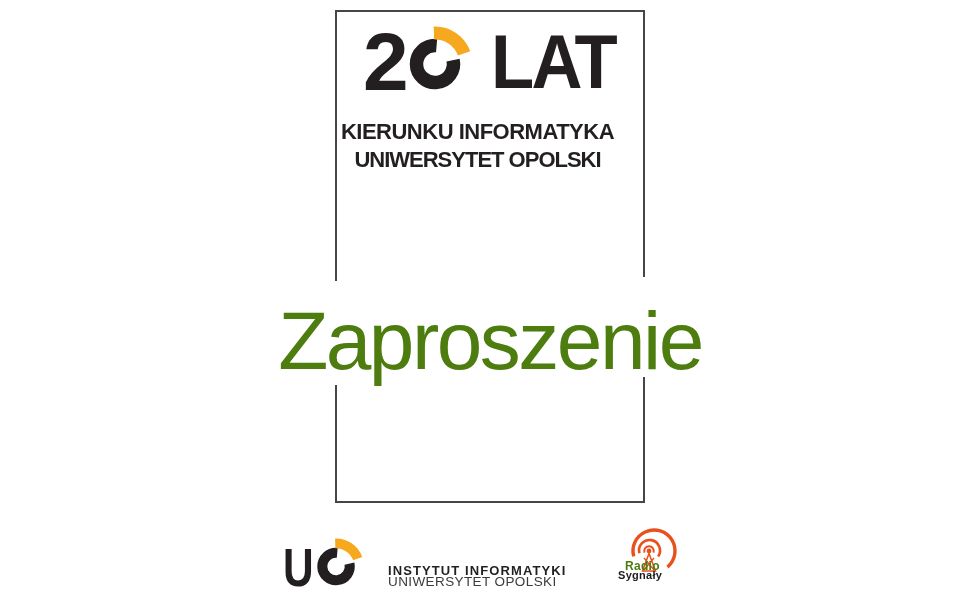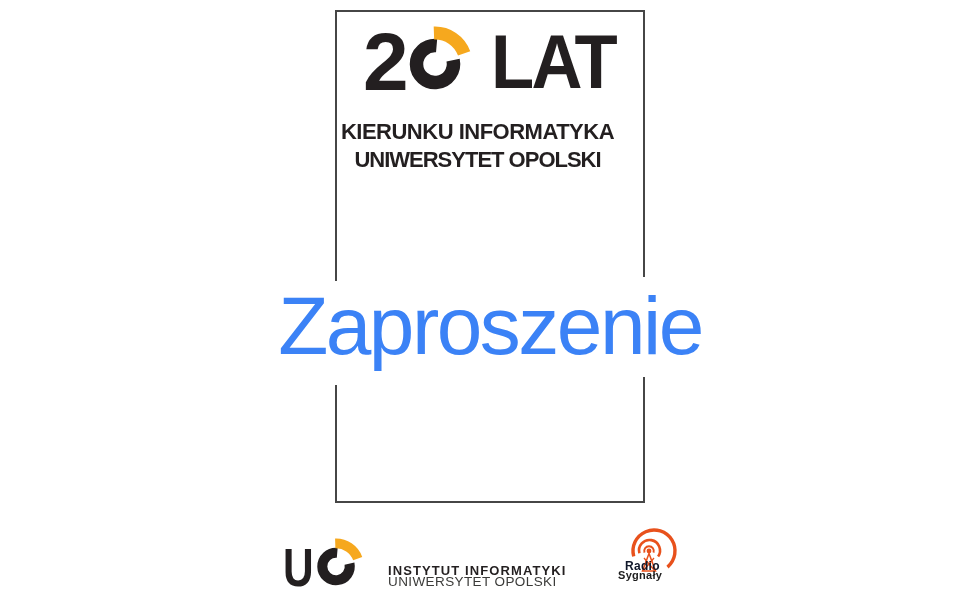--- a/index.html
+++ b/index.html
@@ -29,22 +29,22 @@
   }
   .sub1,.sub2{
     position:absolute;left:335px;width:285px;text-align:center;z-index:3;
     font-weight:bold;color:#231f20;line-height:1;
   }
   .sub1{top:121px;font-size:22px;letter-spacing:-0.5px;}
   .sub2{top:149px;font-size:22px;letter-spacing:-1px;}
 
   
   .title{
-    position:absolute;left:0;top:285px;width:980px;text-align:center;z-index:4;
-    font-size:82px;line-height:1;font-weight:400;color:#3b82f6;letter-spacing:-2.5px;
+    position:absolute;left:0;top:300px;width:980px;text-align:center;z-index:4;
+    font-size:82px;line-height:1;font-weight:400;color:#4d7c0f;letter-spacing:-2.5px;
   }
 
   
   .uo-u{
     position:absolute;left:283px;top:541px;font-size:53px;line-height:1;
     font-weight:bold;color:#231f20;z-index:3;
     transform:scaleX(0.8);transform-origin:0 0;
   }
   .uo-o-svg{position:absolute;left:313px;top:536px;z-index:3;}
   .inst1{
@@ -53,21 +53,21 @@
   }
   .inst2{
     position:absolute;left:388px;top:575px;font-size:13.5px;line-height:1;
     font-weight:400;color:#3b3b39;letter-spacing:0.4px;z-index:3;
   }
 
   
   .radio-svg{position:absolute;left:618px;top:525px;z-index:3;}
   .radio1{
     position:absolute;left:625px;top:560px;font-size:12px;line-height:1;
-    font-weight:bold;color:#0f172a;letter-spacing:0.3px;z-index:5;
+    font-weight:bold;color:#4d7c0f;letter-spacing:0.3px;z-index:5;
   }
   .radio2{
     position:absolute;left:618px;top:570px;font-size:11px;line-height:1;
     font-weight:bold;color:#1c1c1c;letter-spacing:0.3px;z-index:5;
   }
 </style>
 </head>
 <body>
 
 <div class="canvas">

